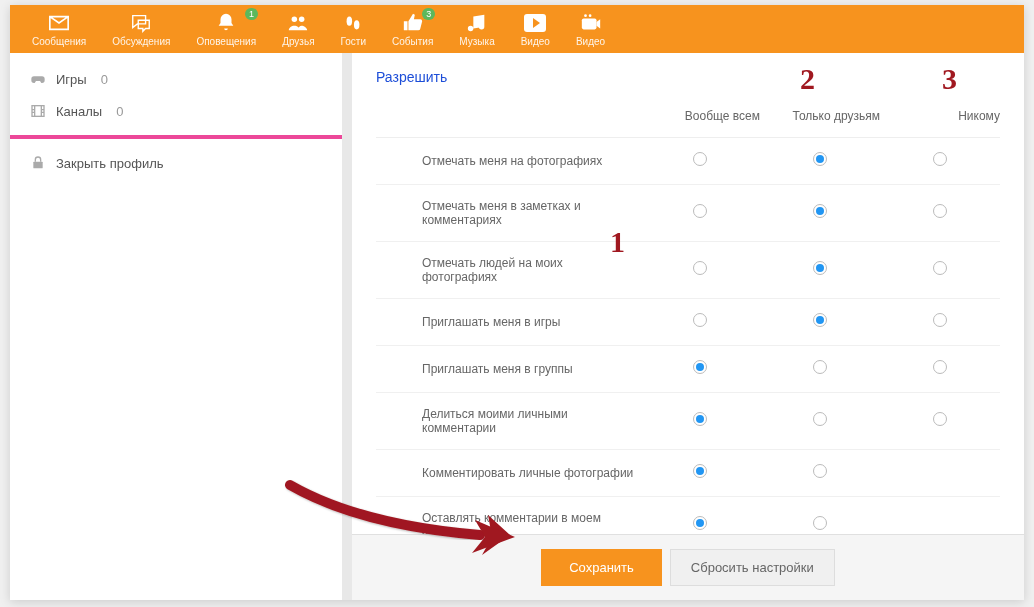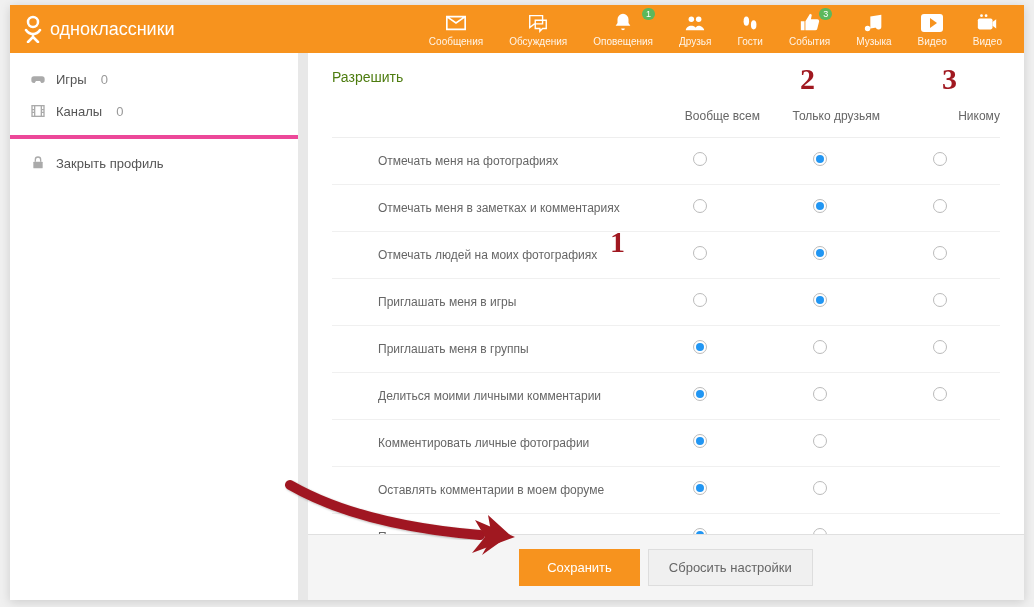--- a/index.html
+++ b/index.html
@@ -15,29 +15,29 @@
     .nav-items { display: flex; gap: 6px; }
     .nav-item { display: flex; flex-direction: column; align-items: center; gap: 2px; padding: 2px 10px; position: relative; cursor: pointer; }
     .nav-item-label { font-size: 10px; opacity: 0.9; }
     .nav-icon { width: 22px; height: 22px; display: flex; align-items: center; justify-content: center; }
     .badge { position: absolute; top: -2px; right: 8px; background: #5cb85c; color: #fff; font-size: 9px; padding: 1px 4px; border-radius: 7px; min-width: 12px; text-align: center; }
     .video-box { width: 22px; height: 18px; background: #fff; border-radius: 3px; display: flex; align-items: center; justify-content: center; }
     .play-tri { width: 0; height: 0; border-left: 7px solid #f7931e; border-top: 5px solid transparent; border-bottom: 5px solid transparent; margin-left: 2px; }
     
     .body-area { display: flex; height: calc(100% - 48px); background: #e8e8e8; }
     
-    .sidebar { width: 288px; background: #fff; padding: 10px 0; }
+    .sidebar { width: 332px; background: #fff; padding: 10px 0; }
     .sidebar-item { display: flex; align-items: center; gap: 10px; padding: 8px 20px; cursor: pointer; color: #666; font-size: 13px; }
     .sidebar-item.with-border { border-top: 4px solid #ec4899; margin-top: 8px; padding-top: 16px; }
     .sidebar-icon { width: 16px; height: 16px; color: #aaa; }
     .sidebar-count { color: #999; margin-left: 4px; }
     .sidebar-label { color: #555; }
     
     .main-content { flex: 1; background: #fff; padding: 16px 24px 70px 24px; margin-left: 10px; position: relative; overflow: hidden; }
-    .section-title { font-size: 14px; color: #4d7c0f; margin-bottom: 14px; }
+    .section-title { font-size: 14px; color: #1d4ed8; margin-bottom: 14px; }
     
     .settings-table { width: 100%; }
     .settings-header { display: flex; padding: 10px 0 14px 0; border-bottom: 1px solid #eee; }
     .settings-header .label-col { flex: 1; }
     .settings-header .radio-col { width: 120px; text-align: right; font-size: 12px; color: #666; }
     
     .settings-row { display: flex; align-items: center; padding: 14px 0; border-bottom: 1px solid #f0f0f0; }
     .settings-row .label-col { flex: 1; font-size: 12px; color: #666; margin-left: 46px; }
     .settings-row .radio-col { width: 120px; text-align: center; }
     
@@ -52,29 +52,20 @@
     .anno-2 { position: absolute; top: 62px; left: 800px; font-family: 'Comic Sans MS', cursive; font-size: 30px; font-weight: bold; color: #a01820; pointer-events: none; }
     .anno-3 { position: absolute; top: 62px; left: 942px; font-family: 'Comic Sans MS', cursive; font-size: 30px; font-weight: bold; color: #a01820; pointer-events: none; }
     
     .arrow { position: absolute; top: 475px; left: 280px; pointer-events: none; }
   </style>
 </head>
 <body>
 
 <div class="window">
   <div class="topbar">
-    <div class="logo-wrap">
-      <span class="logo-icon">
-        <svg width="22" height="28" viewBox="0 0 22 28" fill="#fff">
-            <circle cx="11" cy="7" r="5" fill="none" stroke="#fff" stroke-width="2.5"></circle>
-            <path d="M4 15 c2 3 5 4 7 4 s5-1 7-4 M11 19 l0 3 M11 22 l-5 5 M11 22 l5 5" stroke="#fff" stroke-width="2.5" fill="none" stroke-linecap="round"></path>
-          </svg>
-      </span>
-      <span class="logo-text">одноклассники</span>
-    </div>
     <div class="nav-items">
       <div class="nav-item">
         <span class="nav-icon">
             <svg width="22" height="22" viewBox="0 0 24 24" fill="#fff">
               <path d="M2 5h20v14H2z M2 5l10 7 10-7" fill="none" stroke="#fff" stroke-width="1.8"></path>
             </svg>
           </span>
         <span class="nav-item-label">Сообщения</span>
       </div>
       <div class="nav-item">

